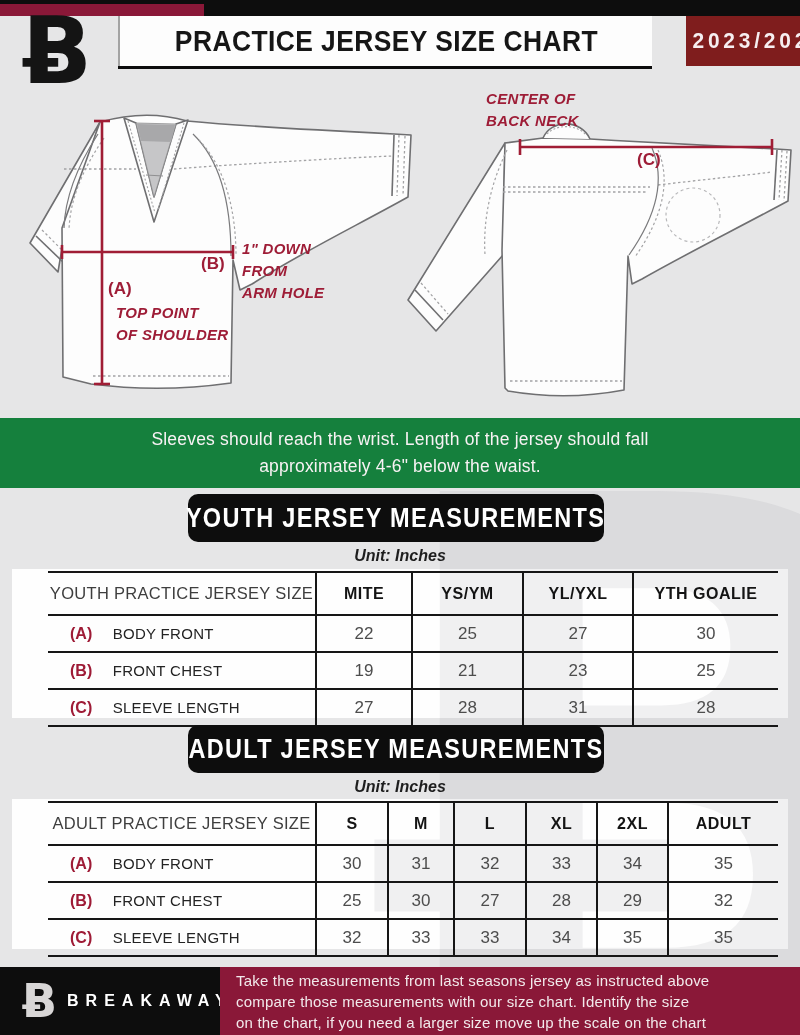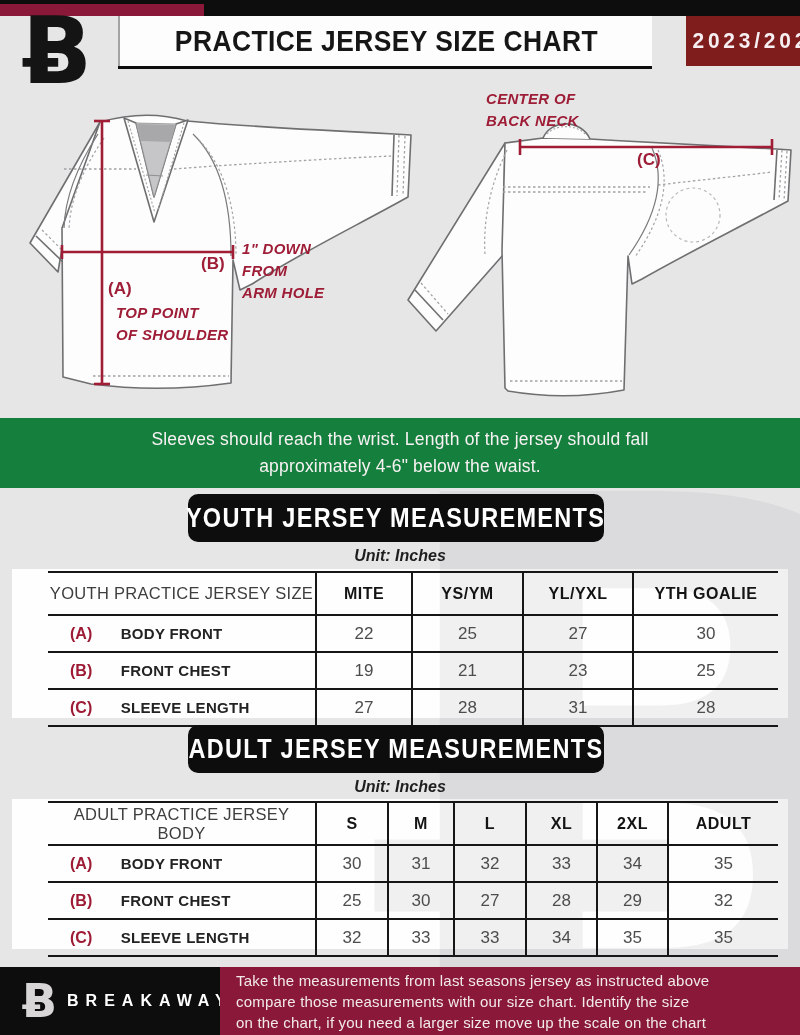--- a/index.html
+++ b/index.html
@@ -61,21 +61,21 @@
   .table-adult{left:48px;top:801px;}
   .size-table td{padding:0;}
   .size-table td + td{border-left:2px solid #161616;margin-left:44px;}
   .size-table tr + tr td{border-top:2px solid #161616;}
   .size-table tr.hdr td{height:41px;}
   .size-table tr.data td{height:35px;}
   .cell-sizehdr{text-align:center;font-size:16.5px;font-weight:500;color:#3E3E3E;letter-spacing:.3px;}
   .cell-col{text-align:center;font-size:16px;font-weight:700;color:#141414;letter-spacing:.5px;}
   .cell-label{padding-left:22px !important;}
   .row-key{color:#9E1B36;font-weight:800;font-size:16px;}
-  .row-label{color:#232323;font-weight:700;font-size:15px;letter-spacing:.3px;margin-left:24px;}
+  .row-label{color:#232323;font-weight:400;font-size:15px;letter-spacing:.3px;margin-left:16px;}
   .cell-num{text-align:center;font-size:17px;color:#4D4D4D;}
 
   
   .footer-black{left:0;top:967px;width:220px;height:68px;background:#0D0D0D;
                 display:flex;align-items:center;z-index:2;}
   .footer-logo{font-family:"DejaVu Sans",sans-serif;font-size:46px;font-weight:700;
                color:#D8D6D6;margin-left:22px;line-height:1;}
   .footer-brand{color:#FFFFFF;font-size:16px;font-weight:700;letter-spacing:7px;margin-left:10px;}
   .footer-maroon{left:220px;top:967px;width:640px;height:68px;background:#8A1838;
                  display:flex;align-items:center;z-index:2;}
@@ -243,21 +243,21 @@
       <col style="width:268px">
         <col style="width:72px">
         <col style="width:66px">
         <col style="width:72px">
       <col style="width:71px">
         <col style="width:71px">
         <col style="width:110px">
     </colgroup>
     <tbody>
         <tr class="hdr">
-      <td class="cell-sizehdr">ADULT PRACTICE JERSEY BODY</td>
+      <td class="cell-sizehdr">ADULT PRACTICE JERSEY SIZE</td>
       <td class="cell-col">S</td>
       <td class="cell-col">M</td>
       <td class="cell-col">L</td>
       <td class="cell-col">XL</td>
       <td class="cell-col">2XL</td>
       <td class="cell-col">ADULT</td>
     </tr>
     <tr class="data">
       <td class="cell-label">
         <span class="row-key">(A)</span>

